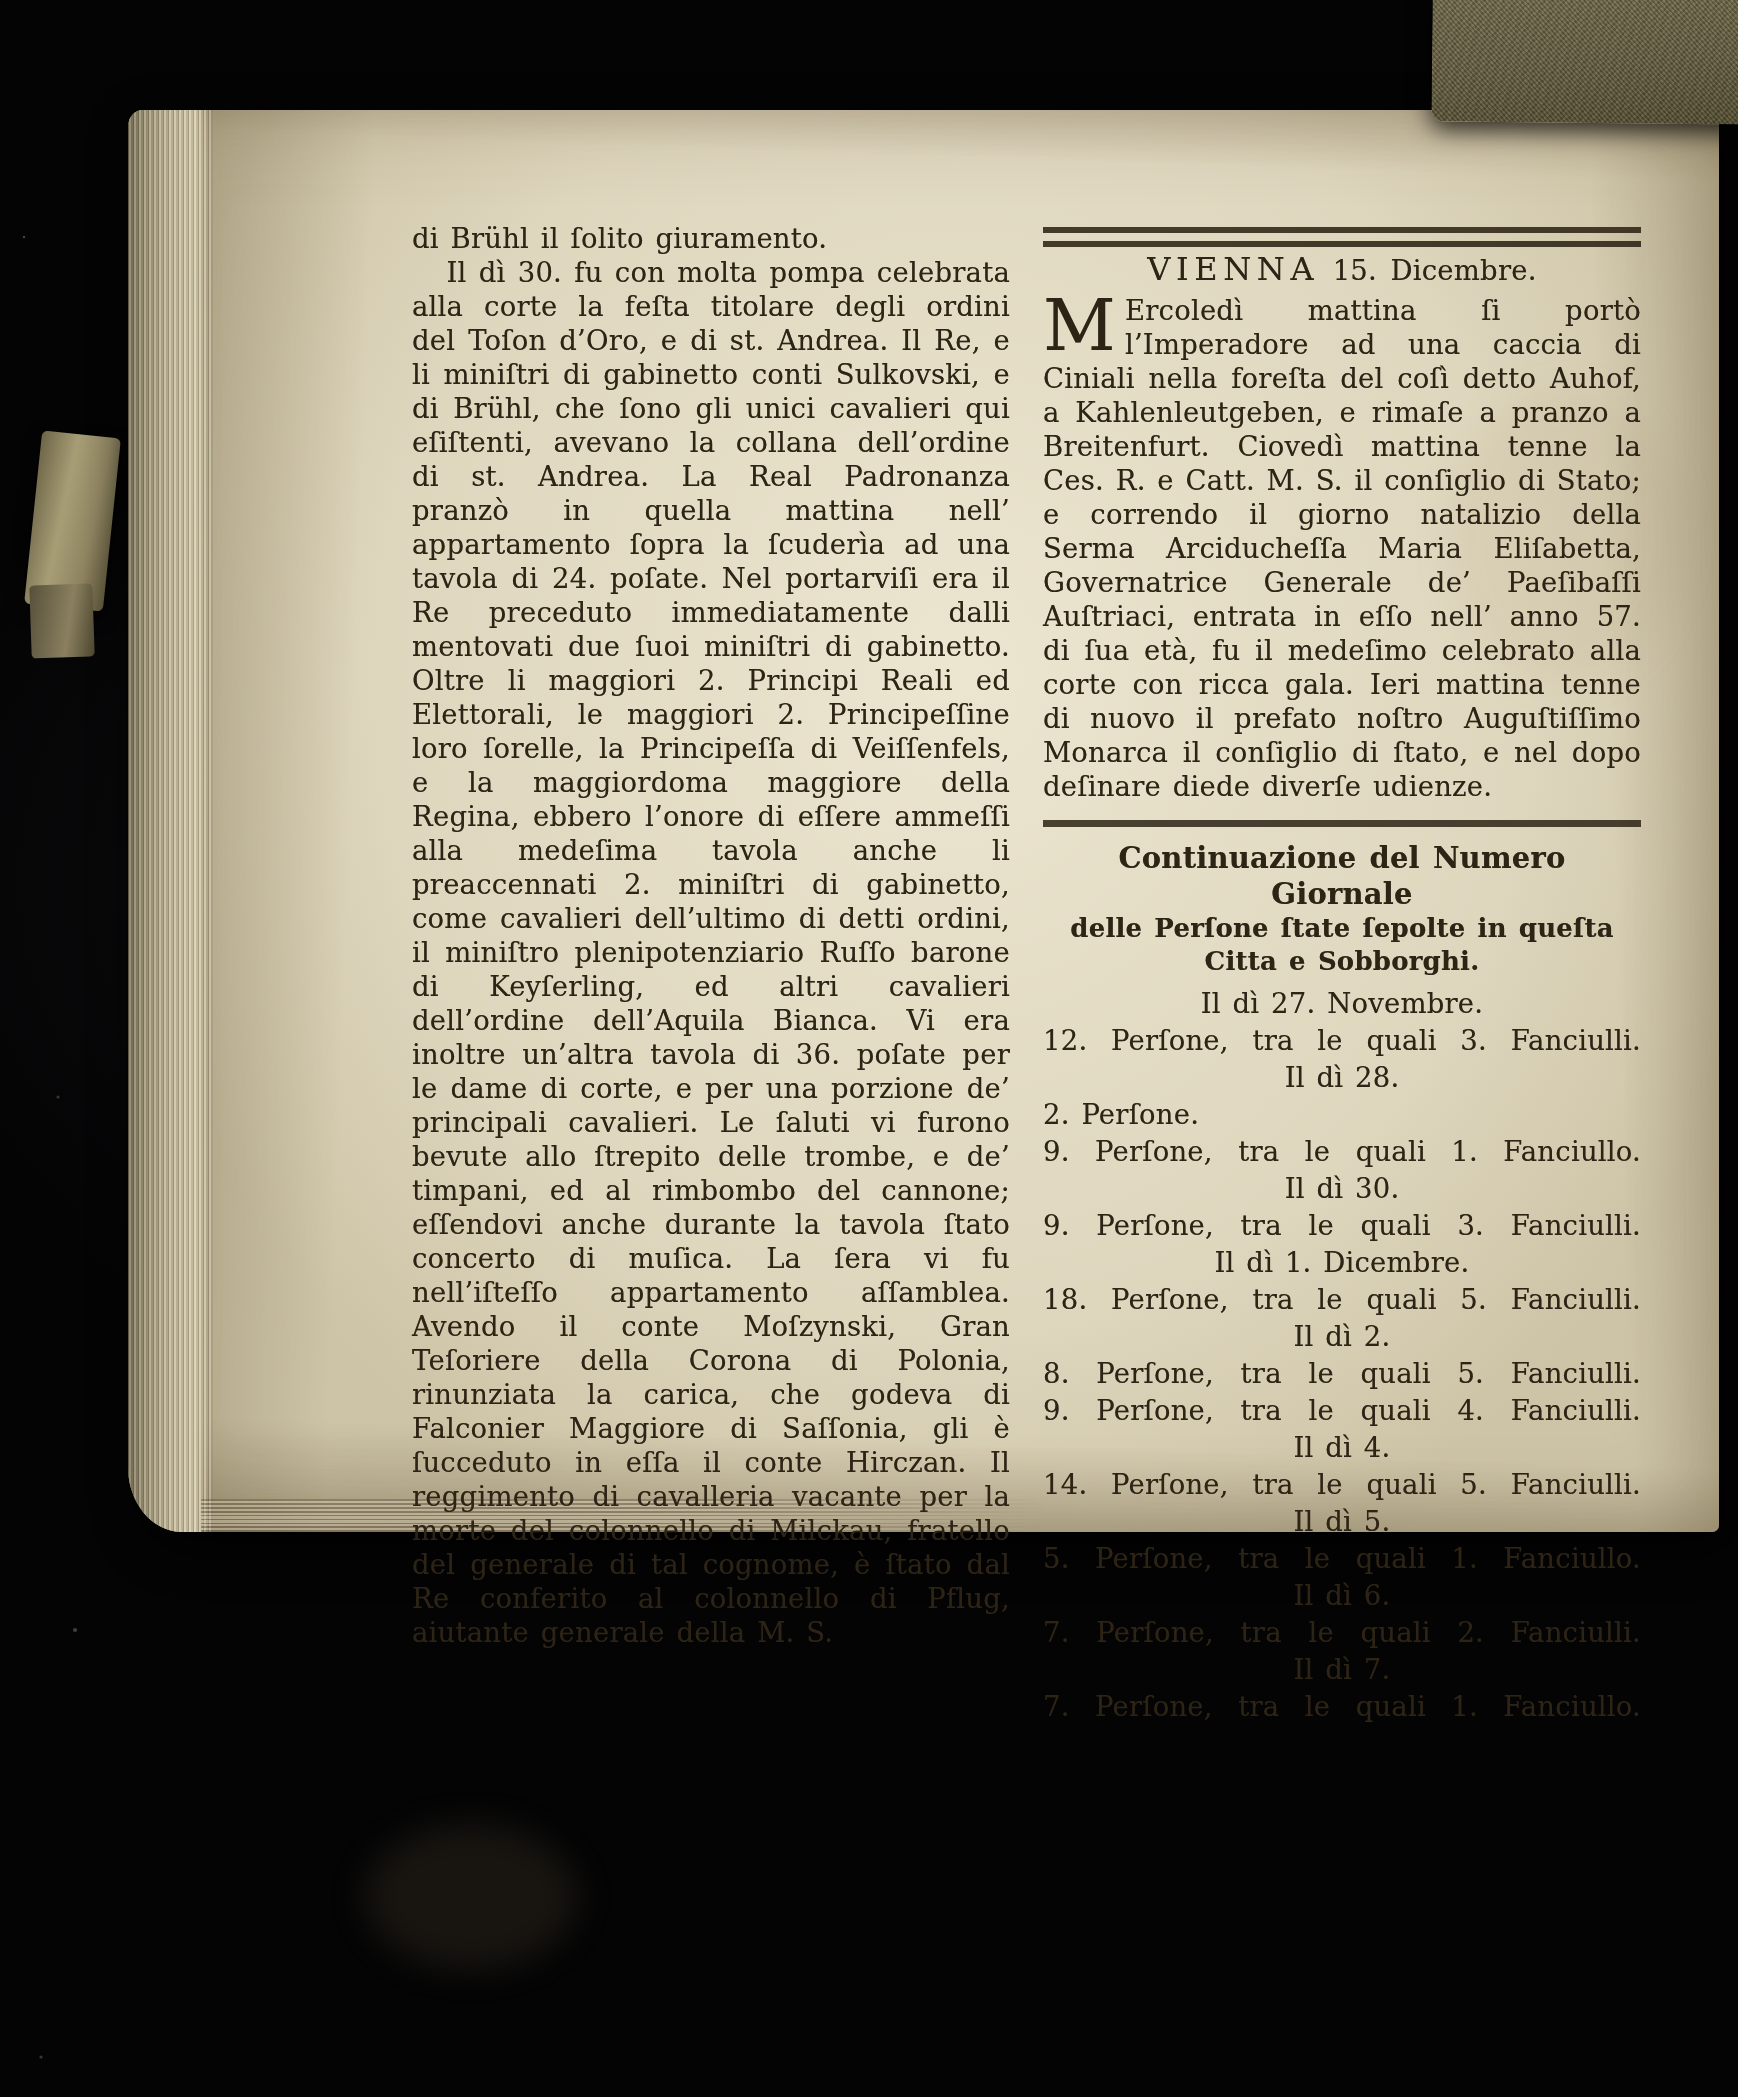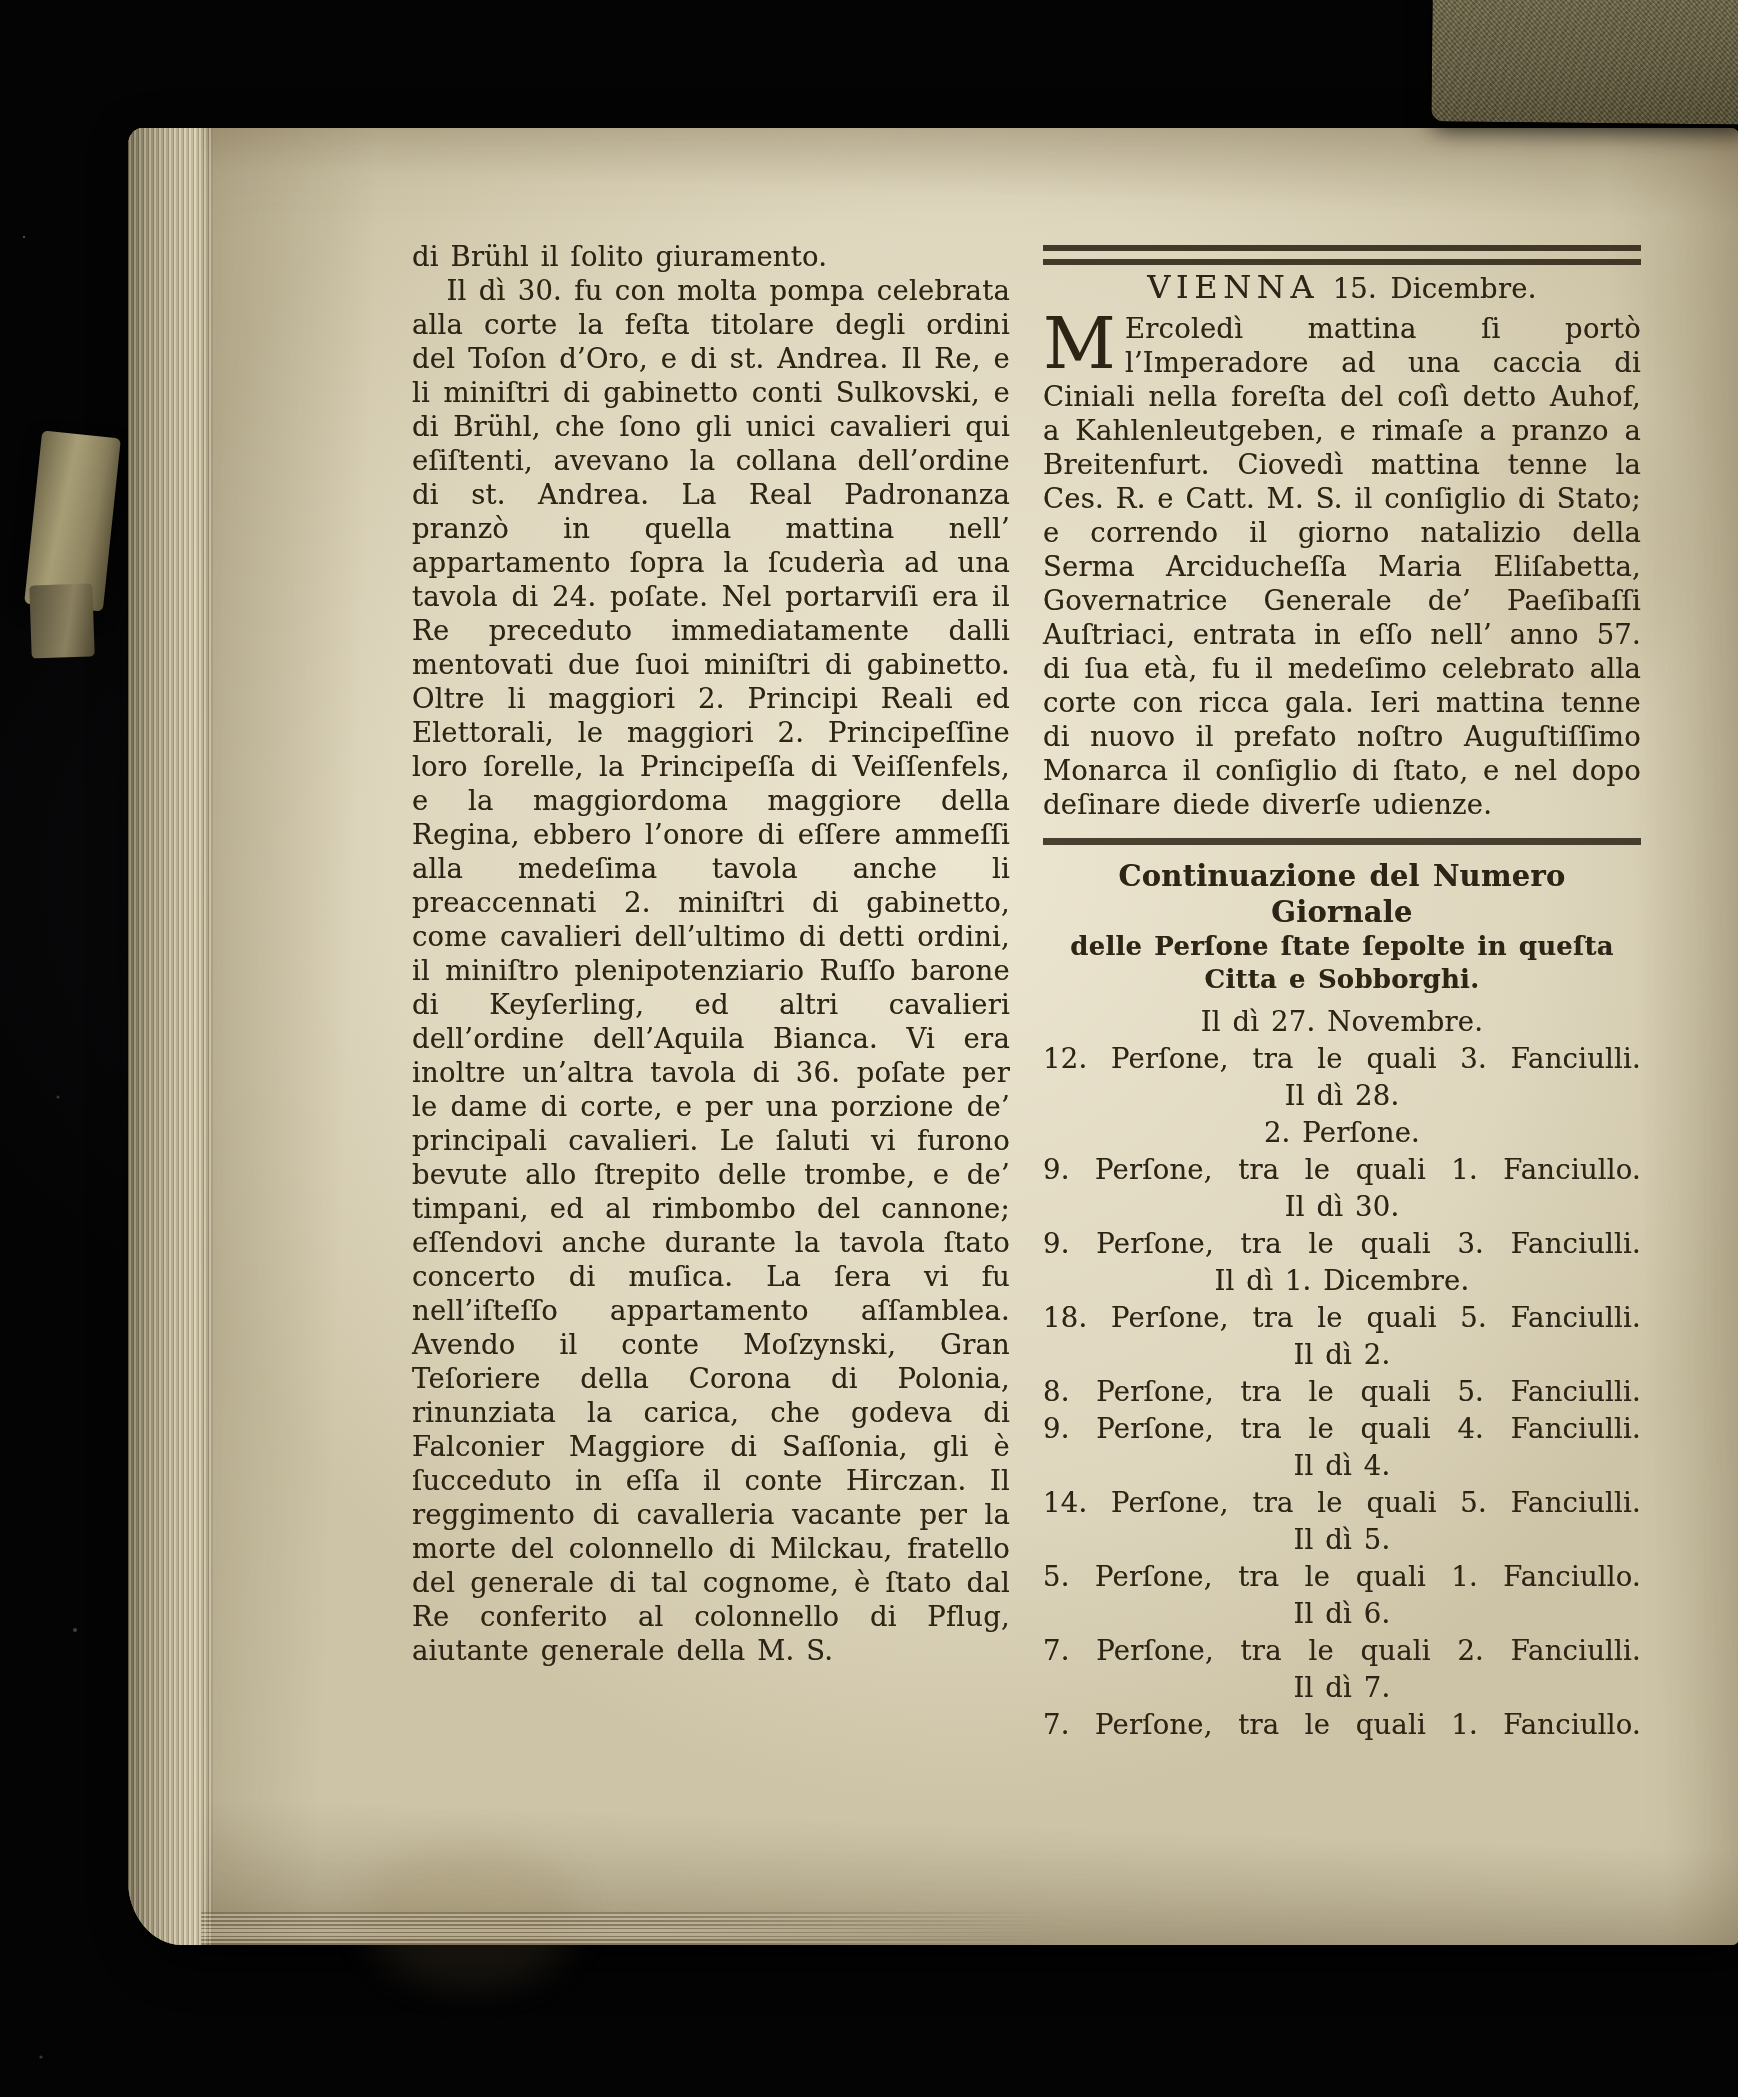--- a/index.html
+++ b/index.html
@@ -38,26 +38,25 @@
     box-shadow:0 6.7px 15.7px rgba(0,0,0,.65);
     z-index:1;
   }
   .ribbon::after{
     content:"";position:absolute;left:7.9px;top:151px;width:63px;height:73px;
     background:linear-gradient(100deg,#57503a,#8a8060 60%,#4e472f);
     border-radius:4.5px;transform:rotate(-8deg);
   }
   
   .page{
-    position:absolute;left:128px;top:128px;width:1591px;height:1817px;
+    position:absolute;left:128px;top:110px;width:1591px;height:1422px;
     background:radial-gradient(843px 955px at 52% 40%, #ece5d0, #ded6bd 68%, #cdc4a7 100%);
     border-radius:14.6px 7.9px 6.7px 54px / 17px 7.9px 6.7px 65px;
     box-shadow:11.2px 15.7px 45px rgba(0,0,0,.85), 0 0 0 0.6px rgba(0,0,0,.4);
     z-index:2;
-    padding-left:20px;
   }
   .page::before{ 
     content:"";position:absolute;inset:0;border-radius:inherit;z-index:1;
     background:
       linear-gradient(92deg, rgba(96,78,46,.40), rgba(96,78,46,0) 15%),
       linear-gradient(268deg, rgba(96,78,46,.22), rgba(96,78,46,0) 8%),
       linear-gradient(182deg, rgba(96,78,46,.24), rgba(96,78,46,0) 5%),
       linear-gradient(2deg, rgba(86,70,42,.32), rgba(86,70,42,0) 8%);
   }
   .page::after{ 
@@ -104,21 +103,21 @@
 
   .article .dropcap{float:left;font-size:71px;line-height:55px;padding:4.5px 9px 0 0;}
 
   .single-rule{height:6.2px;background:#2d2315;opacity:.85;margin:17px 0 13.5px;}
 
   .cont-head1{font-size:29px;font-weight:700;text-align:center;line-height:36px;}
   .cont-head2{font-size:26px;font-weight:700;text-align:center;line-height:33px;margin-bottom:6.7px;}
 
   .records{margin-top:4.5px;}
   .record-date{text-align:center;line-height:37px;}
-  .record-count{text-align:center;line-height:37px;}
+  .record-count{text-align:left;line-height:37px;}
   .record-count.fill{text-align:justify;text-align-last:justify;}
 </style>
 </head>
 <body>
 
 <div class="scene">
   <div class="speck"></div>
   <div class="cover-corner"></div>
   <div class="ribbon"></div>
 

